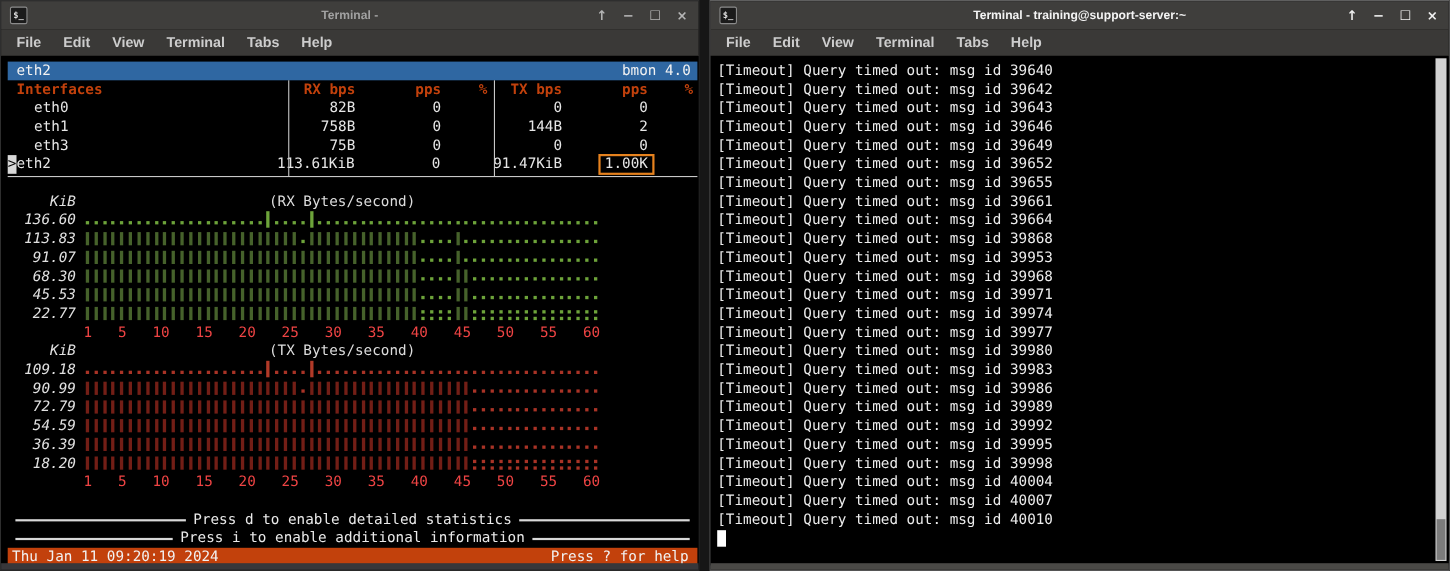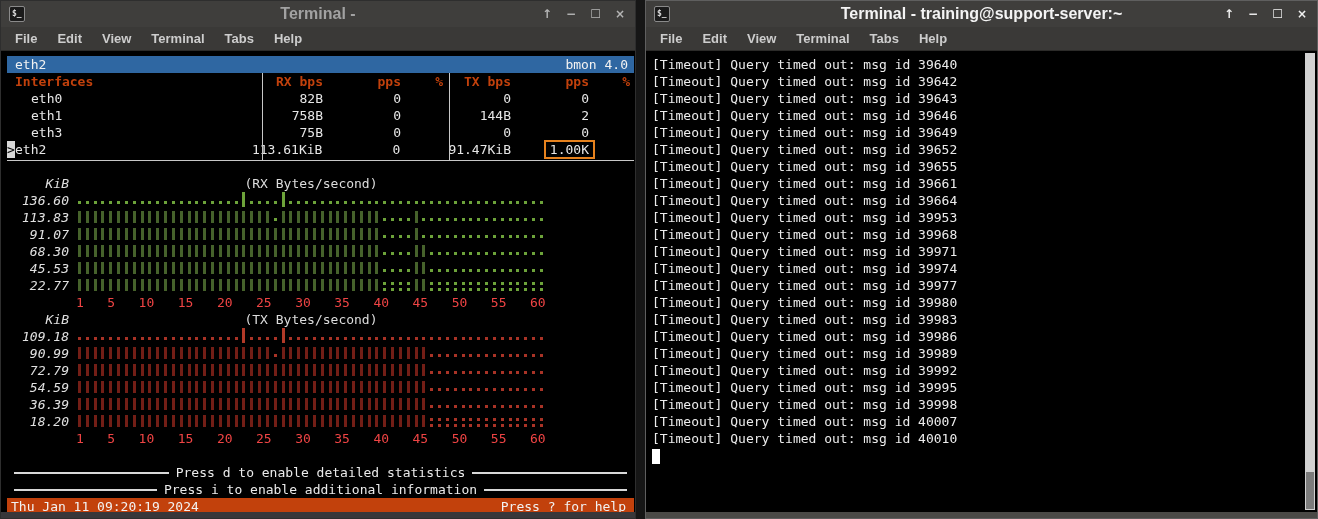--- a/index.html
+++ b/index.html
@@ -8,21 +8,21 @@
   .window { position:absolute; top:0; height:519px; background:#000; }
   .window.left  { left:0;   width:636px; border:1px solid #2e2e2e; }
   .window.right { left:645px; width:673px; border:1px solid #5f5f5f; }
 
   .titlebar { height:26px; background:#3f3e3c; display:flex; align-items:center;
               position:relative; }
   .term-icon { position:absolute; left:8px; top:5px; width:16px; height:16px;
                background:#1b1b1b; border:1px solid #8a8a8a; border-radius:2px;
                color:#ddd; font:bold 8px "DejaVu Sans Mono", monospace;
                line-height:14px; text-align:left; padding-left:2px; }
-  .title { flex:1; text-align:center; font-size:16px; font-weight:bold; }
+  .title { flex:1; text-align:center; font-size:11px; font-weight:bold; }
   .left  .title { color:#a2a2a2; }
   .right .title { color:#f4f4f4; }
   .controls { position:absolute; right:10px; top:0; height:26px; display:flex;
               gap:14px; align-items:center; }
   .controls span { font:bold 12px "DejaVu Sans", sans-serif; cursor:default; }
   .left  .controls span { color:#b5b5b5; }
   .right .controls span { color:#f0f0f0; }
 
   .menubar { height:24px; background:#3a3937; display:flex; align-items:center;
              padding-left:4px; border-bottom:1px solid #2c2b29; }
@@ -268,32 +268,34 @@
       <div class="tlines" id="tlines">
           <div class="tline">[Timeout] Query timed out: msg id 39640</div>
           <div class="tline">[Timeout] Query timed out: msg id 39642</div>
           <div class="tline">[Timeout] Query timed out: msg id 39643</div>
           <div class="tline">[Timeout] Query timed out: msg id 39646</div>
           <div class="tline">[Timeout] Query timed out: msg id 39649</div>
           <div class="tline">[Timeout] Query timed out: msg id 39652</div>
           <div class="tline">[Timeout] Query timed out: msg id 39655</div>
           <div class="tline">[Timeout] Query timed out: msg id 39661</div>
           <div class="tline">[Timeout] Query timed out: msg id 39664</div>
+          <div class="tline">[Timeout] Query timed out: msg id 39868</div>
           <div class="tline">[Timeout] Query timed out: msg id 39953</div>
           <div class="tline">[Timeout] Query timed out: msg id 39968</div>
           <div class="tline">[Timeout] Query timed out: msg id 39971</div>
           <div class="tline">[Timeout] Query timed out: msg id 39974</div>
           <div class="tline">[Timeout] Query timed out: msg id 39977</div>
           <div class="tline">[Timeout] Query timed out: msg id 39980</div>
           <div class="tline">[Timeout] Query timed out: msg id 39983</div>
           <div class="tline">[Timeout] Query timed out: msg id 39986</div>
           <div class="tline">[Timeout] Query timed out: msg id 39989</div>
           <div class="tline">[Timeout] Query timed out: msg id 39992</div>
           <div class="tline">[Timeout] Query timed out: msg id 39995</div>
           <div class="tline">[Timeout] Query timed out: msg id 39998</div>
+          <div class="tline">[Timeout] Query timed out: msg id 40004</div>
           <div class="tline">[Timeout] Query timed out: msg id 40007</div>
           <div class="tline">[Timeout] Query timed out: msg id 40010</div>
           <div class="tline"><span class="block-cursor"></span></div>
         </div>
     </div>
     <div class="scrollbar">
       <div class="scroll-thumb"></div>
     </div>
     <div class="bottomstrip"></div>
   </div>

